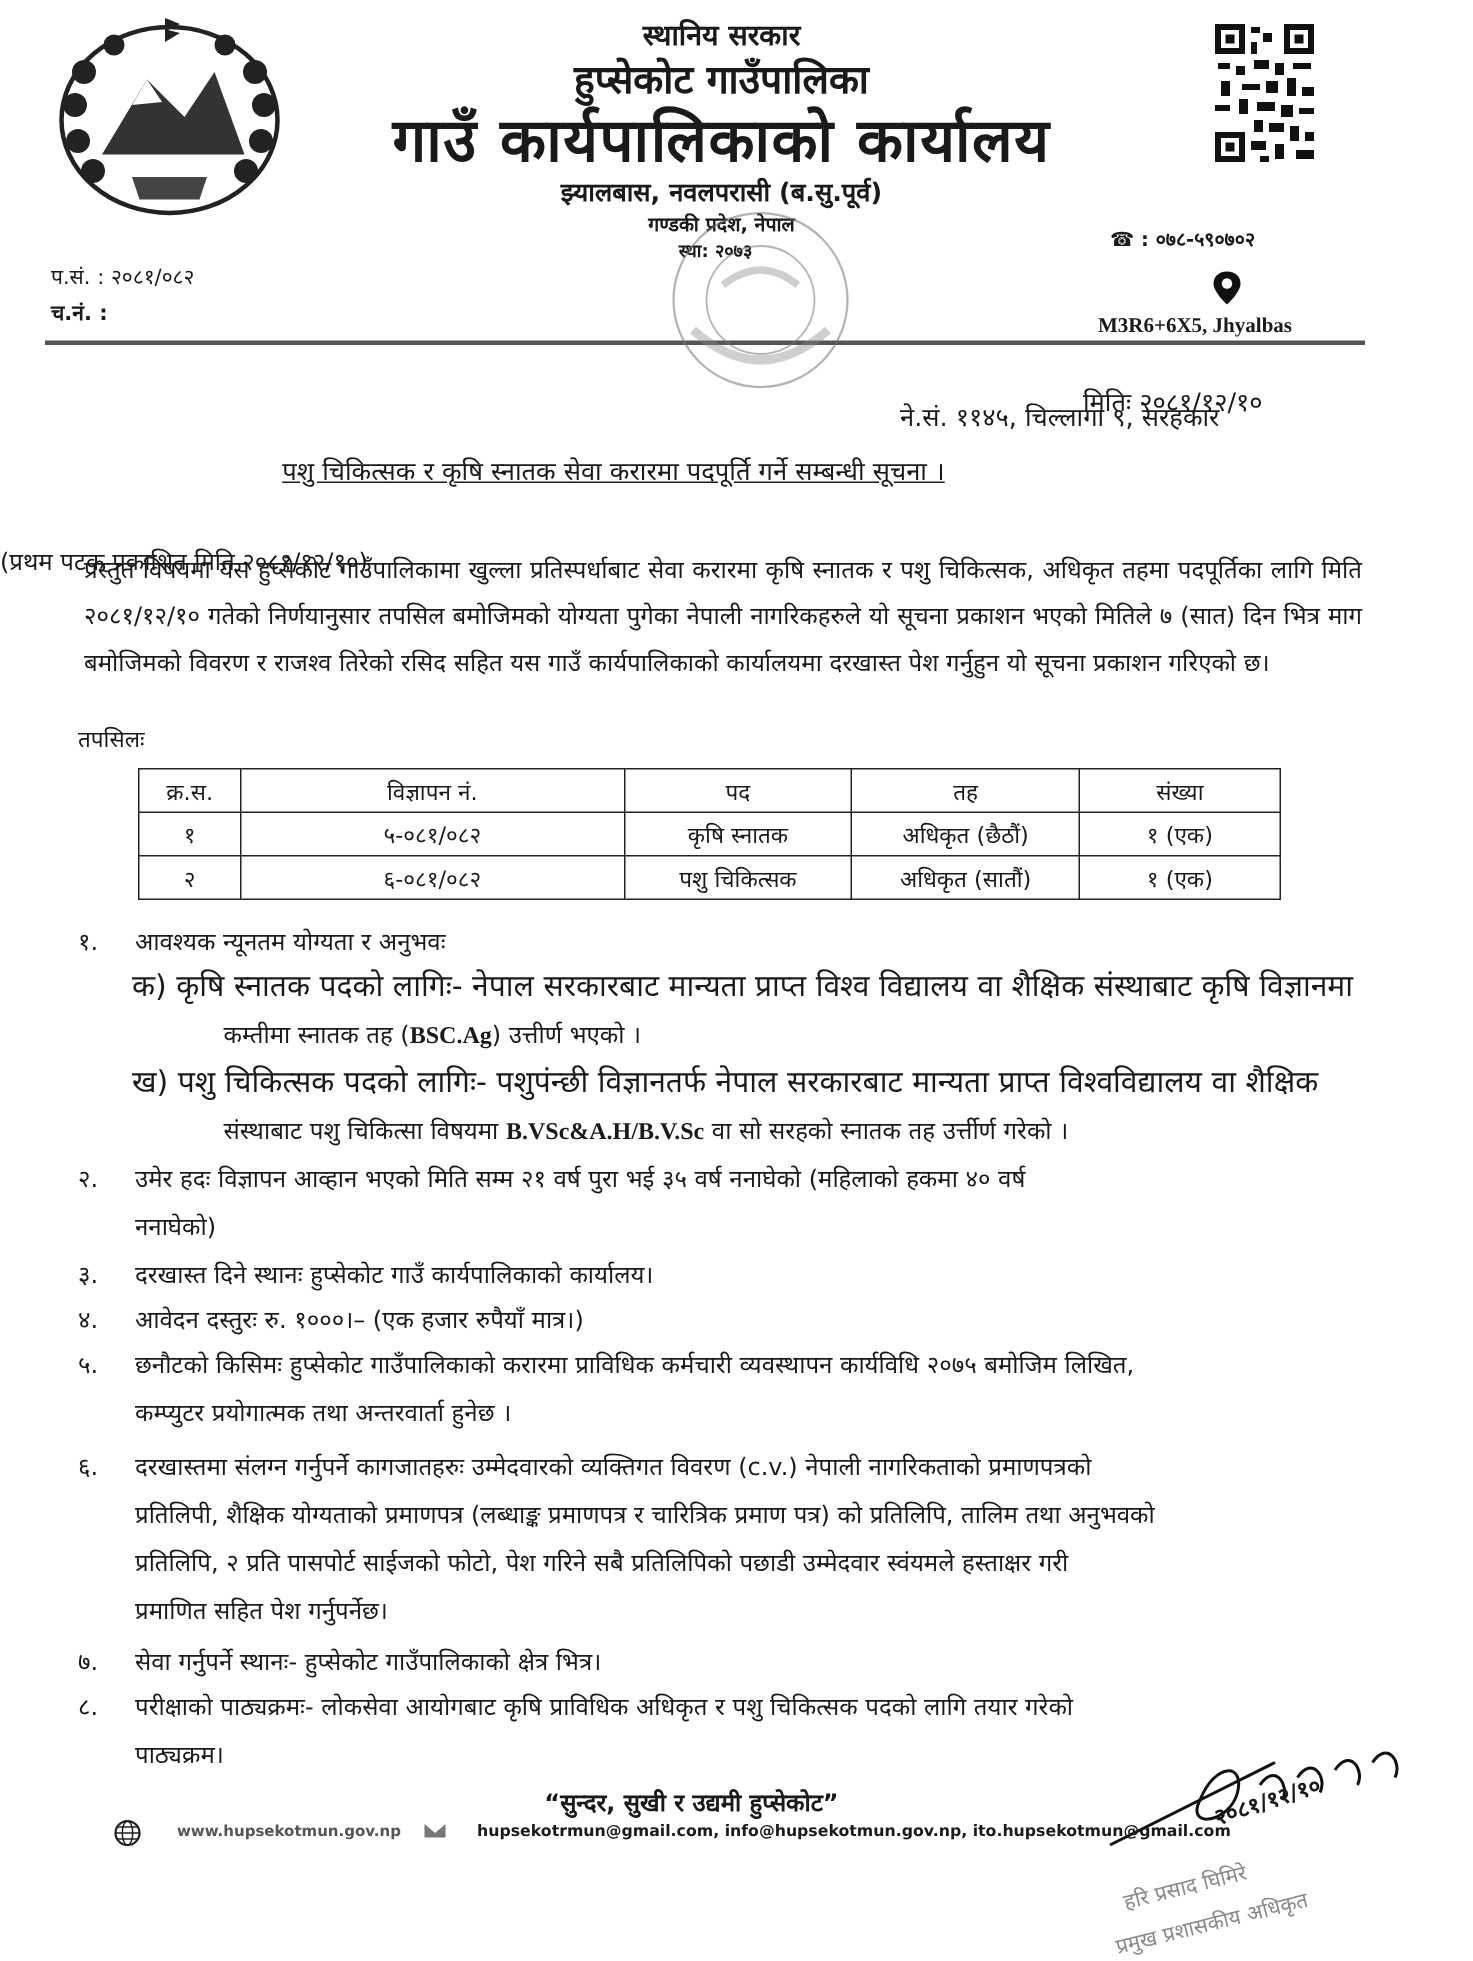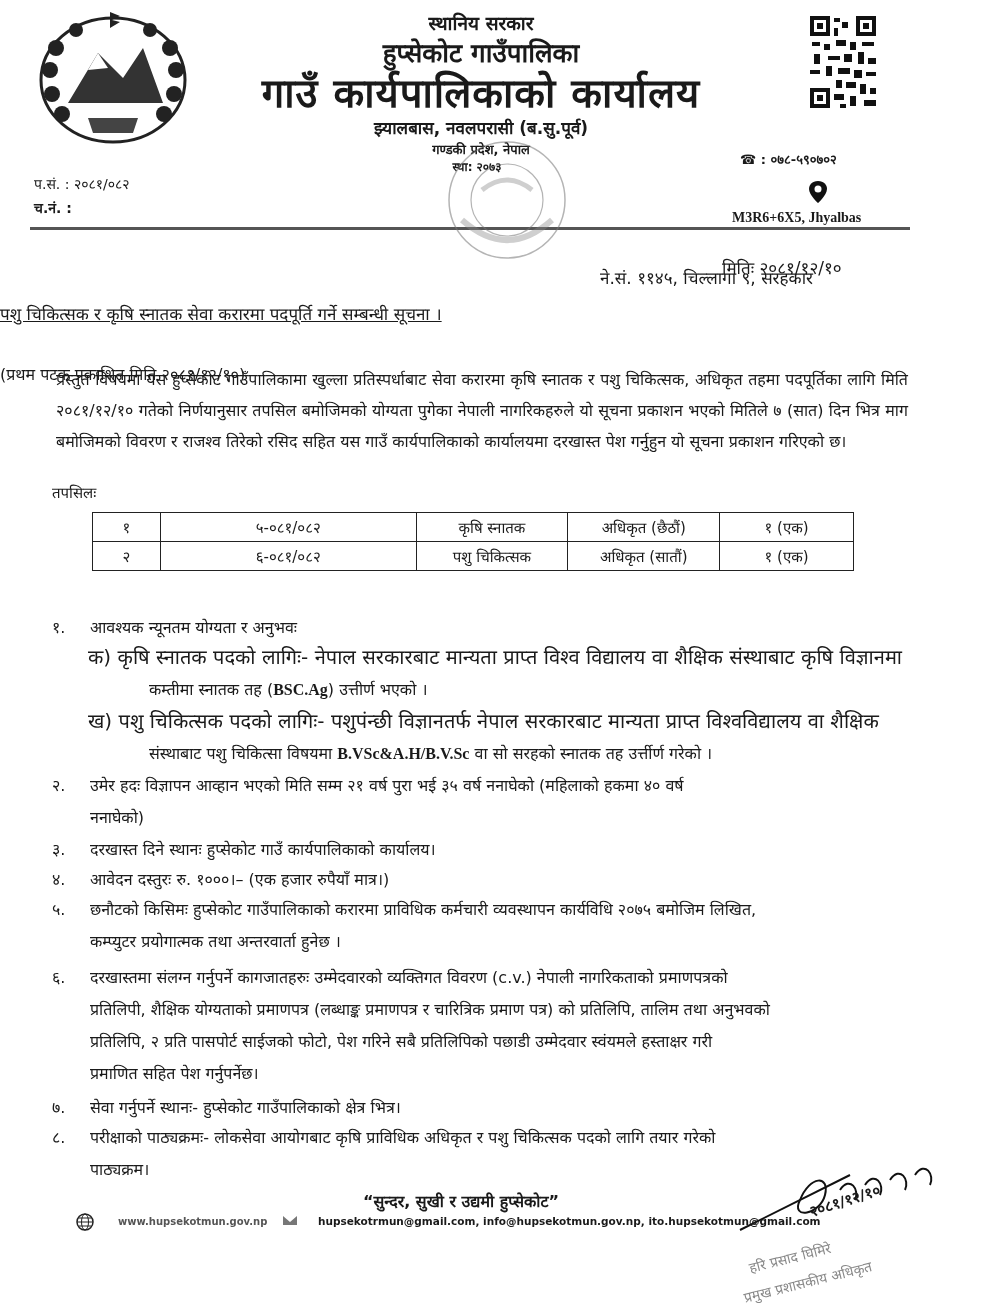--- a/index.html
+++ b/index.html
@@ -19,21 +19,21 @@
   #phone { left:740px; top:150px; font-size:13px; font-weight:bold; }
   #pin { left:808px; top:180px; width:20px; height:24px; }
   #plus { left:732px; top:210px; font-size:14px; font-weight:bold; font-family:"Liberation Serif", serif;text-align:center; }
   #ref1 { left:34px; top:174px; font-size:14px; font-weight:normal; }
   #ref2 { left:34px; top:198px; font-size:14px; font-weight:bold; }
   #rule { left:30px; top:227px; width:880px; height:3px; background:#555; }
   #stamp { left:422px; top:130px; width:160px; height:140px; }
   #date { left:722px; top:233px; font-size:17px;margin-top:23px; }
   #nsdate { left:600px; top:266px; font-size:17px; }
   
-  #title { left:0; width:818px; text-align:left; top:302px; font-size:17px; text-decoration:underline; }
+  #title { left:0; width:818px; text-align:center; top:302px; font-size:17px; text-decoration:underline; }
   #subtitle { left:0; width:982px; text-align:left; top:336px; font-size:16px;margin-top:27px; }
   .para { position:absolute; left:56px; width:852px; font-size:16px; line-height:31px; text-align:justify; }
   #intro { top:364px; }
   #tapasil { left:52px; top:482px; font-size:15px; }
   table#posts { position:absolute; left:92px; top:512px; width:762px; border-collapse:collapse; font-size:15px; }
   #posts td, #posts th { border:1.5px solid #222; text-align:center; height:28px; font-weight:normal; padding:0 4px; }
   .item { position:absolute; left:52px; width:856px; font-size:16px; line-height:31px; text-align:justify; }
   .item .num { display:inline-block; width:38px; }
   .sub { position:absolute; left:88px; width:818px; font-size:20px; line-height:31px; text-align:justify; }
   .indent { position:absolute; left:120px; width:788px; font-size:16px; line-height:31px;margin-left:29px; }
@@ -152,20 +152,27 @@
 
 <table id="posts">
   <colgroup>
       <col style="width:68px">
       <col style="width:256px">
       <col style="width:152px">
       <col style="width:152px">
       <col style="width:134px">
     </colgroup>
   <tbody>
+      <tr>
+    <th>क्र.स.</th>
+    <th>विज्ञापन नं.</th>
+    <th>पद</th>
+    <th>तह</th>
+    <th>संख्या</th>
+  </tr>
   <tr>
     <td>१</td>
     <td>५-०८१/०८२</td>
     <td>कृषि स्नातक</td>
     <td>अधिकृत (छैठौं)</td>
     <td>१ (एक)</td>
   </tr>
   <tr>
     <td>२</td>
     <td>६-०८१/०८२</td>

